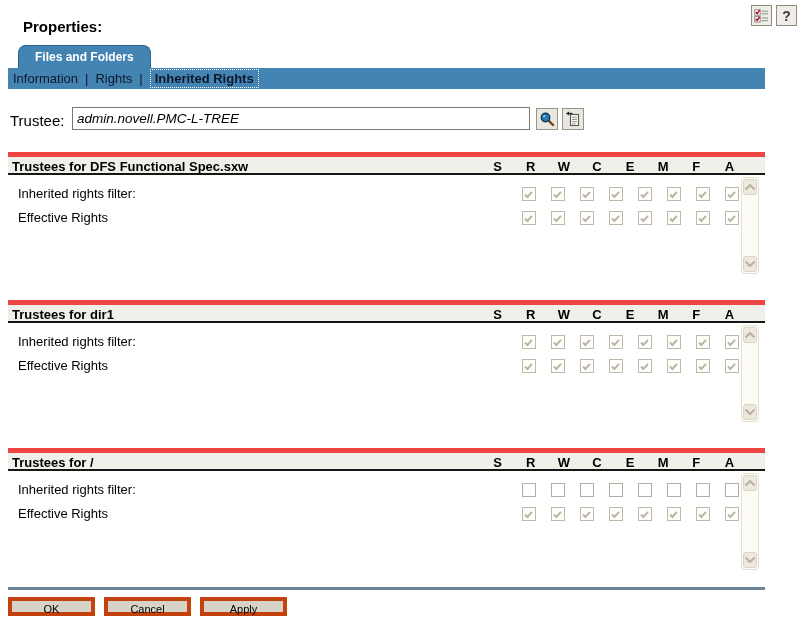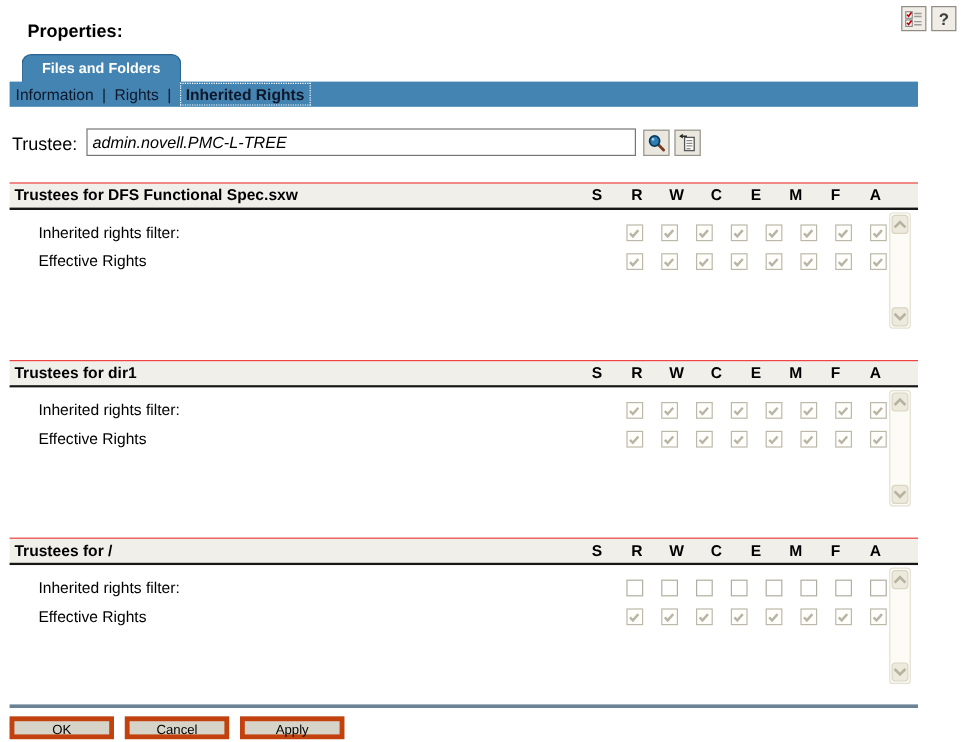--- a/index.html
+++ b/index.html
@@ -36,28 +36,28 @@
   .trustee-input{position:absolute;left:72px;top:107px;width:458px;height:23px;
     border:1px solid #767676;font-family:inherit;font-size:13.5px;padding:0 4px;background:#fff;font-style:italic;}
   .t-btn{position:absolute;top:108px;width:22px;height:22px;background:#eae7de;
     border:1px solid #97958b;display:flex;align-items:center;justify-content:center;padding:0;cursor:pointer;}
   .t-btn.selector{left:536px;}
   .t-btn.history{left:562px;}
 
   .sections{position:absolute;left:8px;top:152px;width:757px;}
   .section{position:relative;width:757px;margin-bottom:24px;}
   .sec-header{position:relative;height:23px;background:var(--sec-bg);
-    border-top:1px solid #ef4444;border-bottom:2px solid #161616;padding-left:20px;}
+    border-top:5px solid #ef4444;border-bottom:2px solid #161616;padding-left:20px;}
   .sec-title{position:absolute;left:4px;top:0;line-height:20px;font-weight:bold;font-size:13px;}
   .letters{position:absolute;left:473px;top:0;width:265px;height:20px;display:flex;}
   .col-letter{flex:1;text-align:center;font-weight:bold;font-size:13px;line-height:20px;}
   .sec-body{position:relative;height:101px;background:#fff;}
   .rows{position:absolute;left:0;top:7px;width:100%;}
   .right-row{position:relative;height:24px;}
-  .row-label{position:absolute;left:24px;top:0;line-height:24px;font-size:13px;white-space:nowrap;}
+  .row-label{position:absolute;left:10px;top:0;line-height:24px;font-size:13px;white-space:nowrap;}
   .check-strip{position:absolute;left:506px;top:0;width:232px;height:24px;display:flex;}
   .check-cell{width:29px;display:flex;align-items:center;justify-content:center;}
   .checkbox{width:14px;height:14px;border:1px solid var(--chk-border);background:#fffefb;
     display:flex;align-items:center;justify-content:center;}
   .checkbox.enabled{border-color:#b1ada0;background:#fff;cursor:pointer;}
 
   .scrollbar{position:absolute;left:733px;top:2px;width:18px;height:97px;
     border:1px solid #e3e0d2;background:#fcfbf5;border-radius:3px;}
   .scroll-btn{position:absolute;left:1px;width:14px;height:16px;background:#edeadd;
     border:1px solid #d9d5c3;border-radius:3px;display:flex;align-items:center;justify-content:center;cursor:pointer;}

